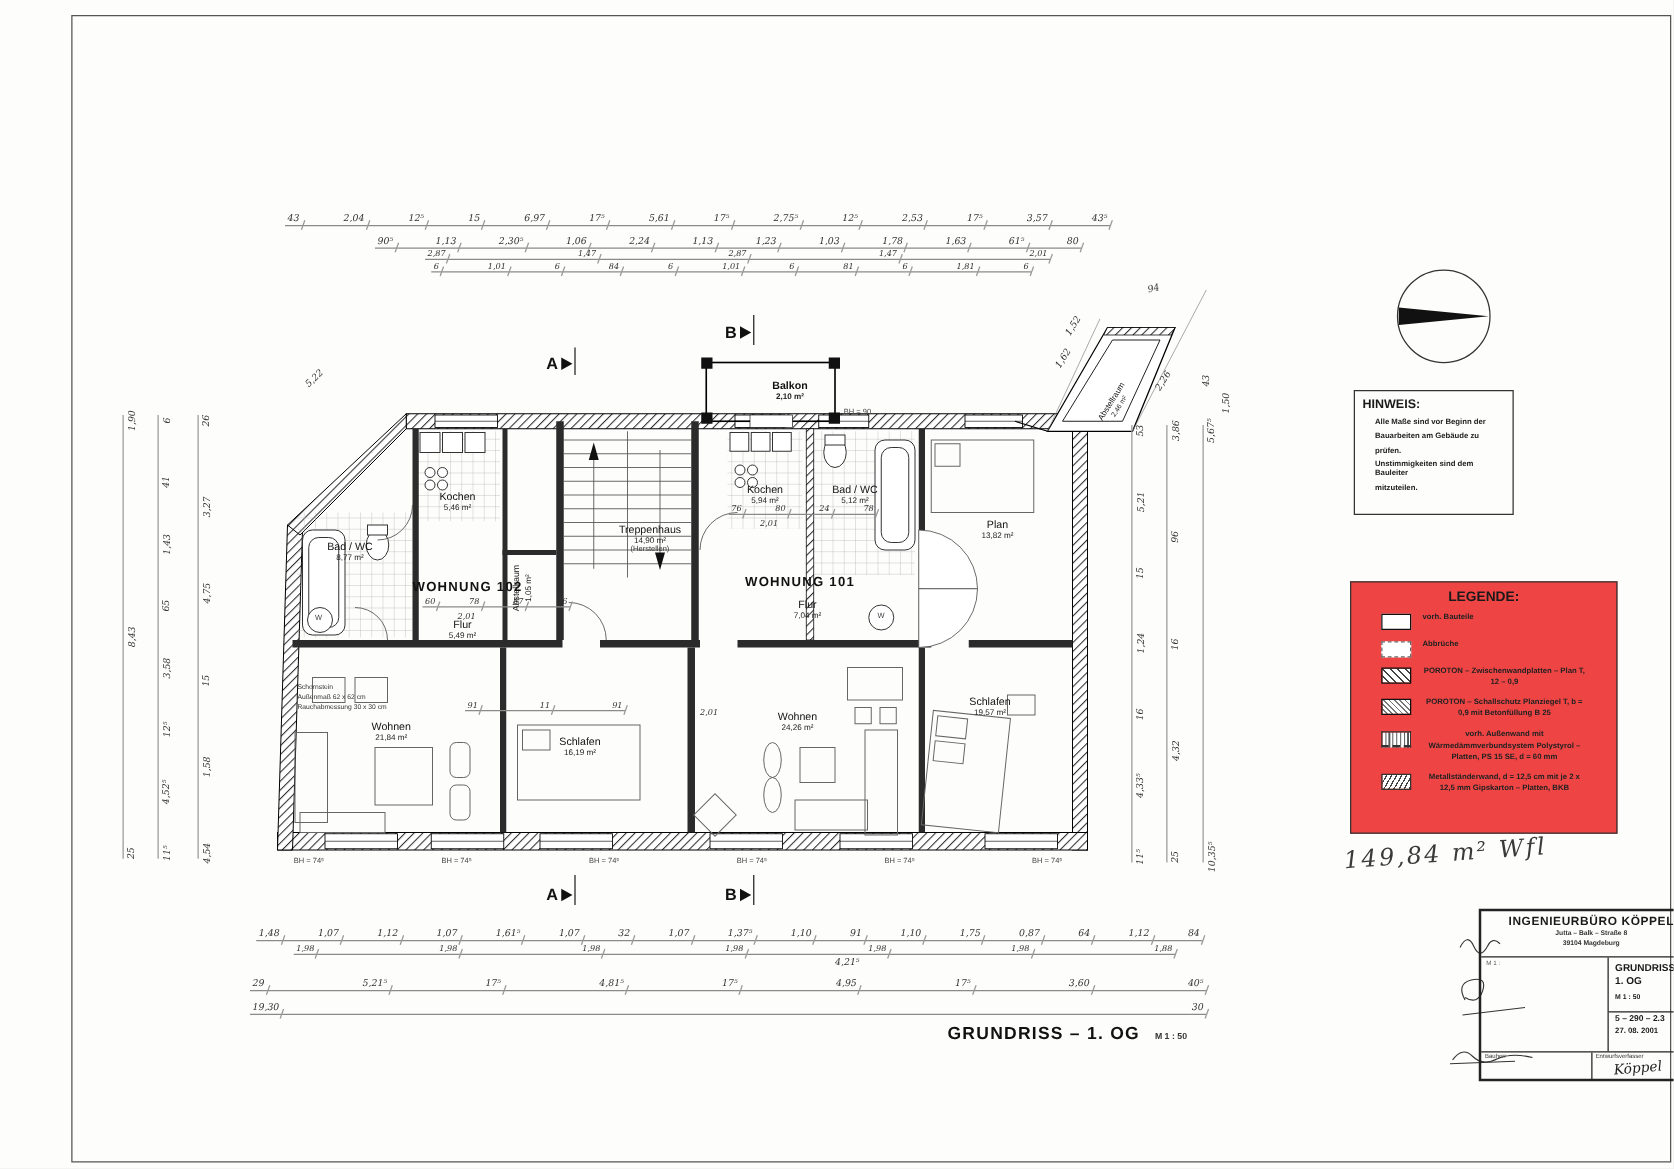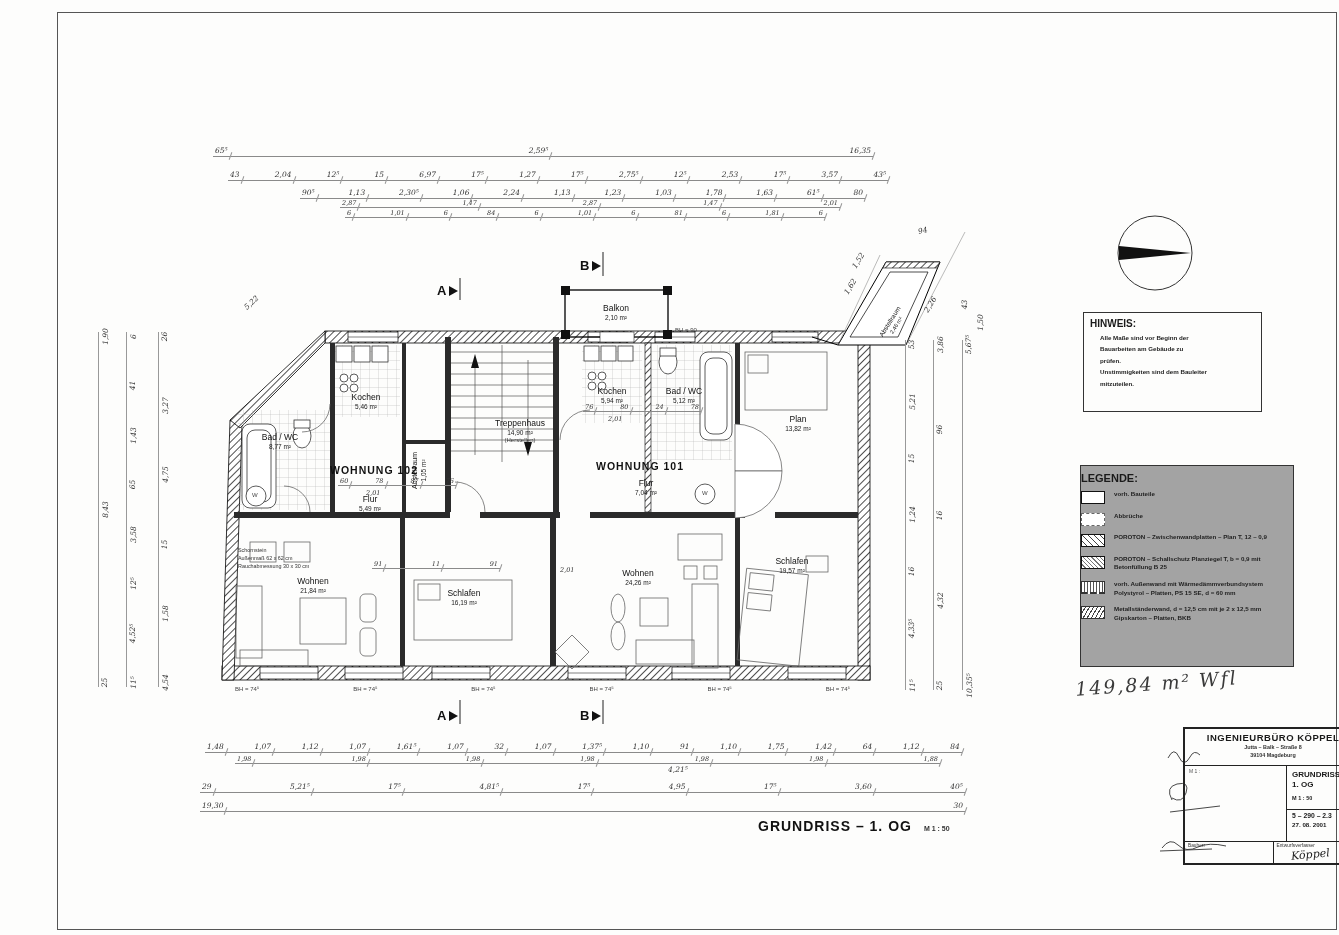--- a/index.html
+++ b/index.html
@@ -27,26 +27,26 @@
   .rarea{font-size:6.5px;color:#222;display:block;}
   .rnote{font-size:6px;color:#333;display:block;}
   .aptname{position:absolute;font-weight:bold;font-size:10.5px;letter-spacing:1px;color:#111;white-space:nowrap;}
   .tiny{font-size:6px;color:#444;}
 
   
   .secmark{position:absolute;display:flex;align-items:center;gap:3px;font-weight:bold;font-size:13px;color:#111;}
   .secmark .tri{width:0;height:0;border-left:9px solid #111;border-top:5px solid transparent;border-bottom:5px solid transparent;display:inline-block;}
 
   
-  .hinweis{position:absolute;left:1083px;top:312px;width:179px;height:100px;border:1.5px solid #333;background:#fdfdfc;padding:5px 6px;box-sizing:border-box;}
+  .hinweis{position:absolute;left:1083px;top:312px;width:128px;height:100px;border:1.5px solid #333;background:#fdfdfc;padding:5px 6px;box-sizing:border-box;}
   .hinweis .htitle{font-weight:bold;font-size:10px;}
   .hinweis .hline{font-size:6.2px;font-weight:bold;color:#222;margin:4.5px 0 0 10px;}
 
   
-  .legende{position:absolute;left:1080px;top:465px;width:214px;height:202px;border:1.5px solid #333;background:#a3a3a3;padding:6px 0;box-sizing:border-box;}
+  .legende{position:absolute;left:1080px;top:465px;width:214px;height:202px;border:1.5px solid #333;background:#ef4444;padding:6px 24px;box-sizing:border-box;text-align:center;}
   .legende .ltitle{font-weight:bold;font-size:11px;margin-bottom:6px;}
   .legend-item{display:flex;align-items:flex-start;margin-bottom:7.5px;}
   .swatch{flex:0 0 24px;height:13px;margin-right:9px;margin-top:1px;box-sizing:border-box;}
   .llabel{font-size:6.2px;font-weight:bold;color:#222;line-height:1.45;}
   .s-solid-rect{border:1.5px solid #111;background:#fff;}
   .s-dashed-rect{border:1.5px dashed #666;background:#fff;}
   .s-diagonal-hatch{border:1px solid #111;background:repeating-linear-gradient(45deg,#fff,#fff 3px,#444 3px,#444 4.2px);}
   .s-dense-hatch{border:1px solid #111;background:repeating-linear-gradient(45deg,#fff,#fff 2px,#777 2px,#777 3px),repeating-linear-gradient(-45deg,rgba(255,255,255,0),rgba(255,255,255,0) 2px,rgba(90,90,90,.5) 2px,rgba(90,90,90,.5) 3px);}
   .s-insulation{border:1px solid #333;border-bottom:2px dashed #333;background:repeating-linear-gradient(90deg,#fff,#fff 2px,#555 2px,#555 3px);}
   .s-zigzag{border:1px solid #333;background:repeating-linear-gradient(120deg,#fff,#fff 2.5px,#444 2.5px,#444 3.5px);}
@@ -268,33 +268,28 @@
 
     <g stroke="#333" stroke-width="0.9" fill="none">
       <path d="M1168,758 q6,-12 11,-1 q5,11 11,0 q4,-8 10,-2"></path>
       <path d="M1172,800 q-7,-13 5,-16 q13,-3 9,9 q-4,11 -14,5"></path>
       <path d="M1170,812 L1220,806"></path>
       <path d="M1162,848 q8,-11 16,-3 q8,8 20,2 q11,-5 28,-1"></path>
       <path d="M1160,851 L1212,849"></path>
     </g>
   </svg>
 
-  <div class="dimrow" style="left:213px;top:146px;width:660px;">
-      <span>65⁵</span>
-      <span>2,59⁵</span>
-      <span>16,35</span>
-    </div>
   <div class="dimrow" style="left:228px;top:170px;width:660px;">
       <span>43</span>
       <span>2,04</span>
       <span>12⁵</span>
       <span>15</span>
       <span>6,97</span>
       <span>17⁵</span>
-      <span>1,27</span>
+      <span>5,61</span>
       <span>17⁵</span>
       <span>2,75⁵</span>
       <span>12⁵</span>
       <span>2,53</span>
       <span>17⁵</span>
       <span>3,57</span>
       <span>43⁵</span>
     </div>
   <div class="dimrow" style="left:300px;top:188px;width:565px;">
       <span>90⁵</span>
@@ -338,21 +333,21 @@
       <span>1,07</span>
       <span>1,61⁵</span>
       <span>1,07</span>
       <span>32</span>
       <span>1,07</span>
       <span>1,37⁵</span>
       <span>1,10</span>
       <span>91</span>
       <span>1,10</span>
       <span>1,75</span>
-      <span>1,42</span>
+      <span>0,87</span>
       <span>64</span>
       <span>1,12</span>
       <span>84</span>
     </div>
   <div class="dimrow sm" style="left:235px;top:755px;width:705px;">
       <span>1,98</span>
       <span>1,98</span>
       <span>1,98</span>
       <span>1,98</span>
       <span>1,98</span>
@@ -474,21 +469,21 @@
   <div class="aptname" style="left:330px;top:464px;">WOHNUNG 102</div>
   <div class="room" style="left:342px;top:494px;width:56px;">
     <span class="rname">Flur</span>
     <span class="rarea">5,49 m²</span>
   </div>
   <div class="room" style="left:478px;top:418px;width:84px;">
     <span class="rname">Treppenhaus</span>
     <span class="rarea">14,90 m²</span>
     <span class="rnote">(Herstellen)</span>
   </div>
-  <div class="room" style="left:582px;top:303px;width:68px;">
+  <div class="room" style="left:598px;top:303px;width:68px;font-weight:bold;">
     <span class="rname">Balkon</span>
     <span class="rarea">2,10 m²</span>
   </div>
   <div class="room" style="left:584px;top:386px;width:56px;">
     <span class="rname">Kochen</span>
     <span class="rarea">5,94 m²</span>
   </div>
   <div class="room" style="left:652px;top:386px;width:64px;">
     <span class="rname">Bad / WC</span>
     <span class="rarea">5,12 m²</span>

